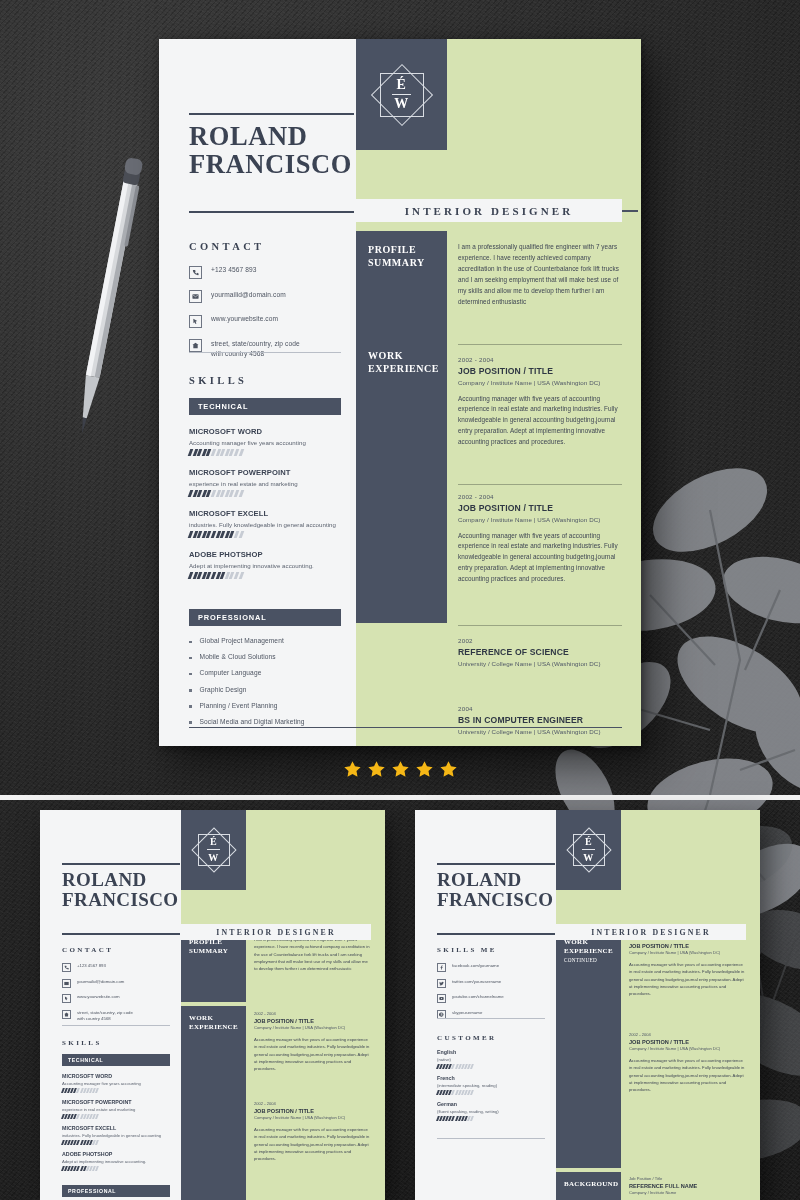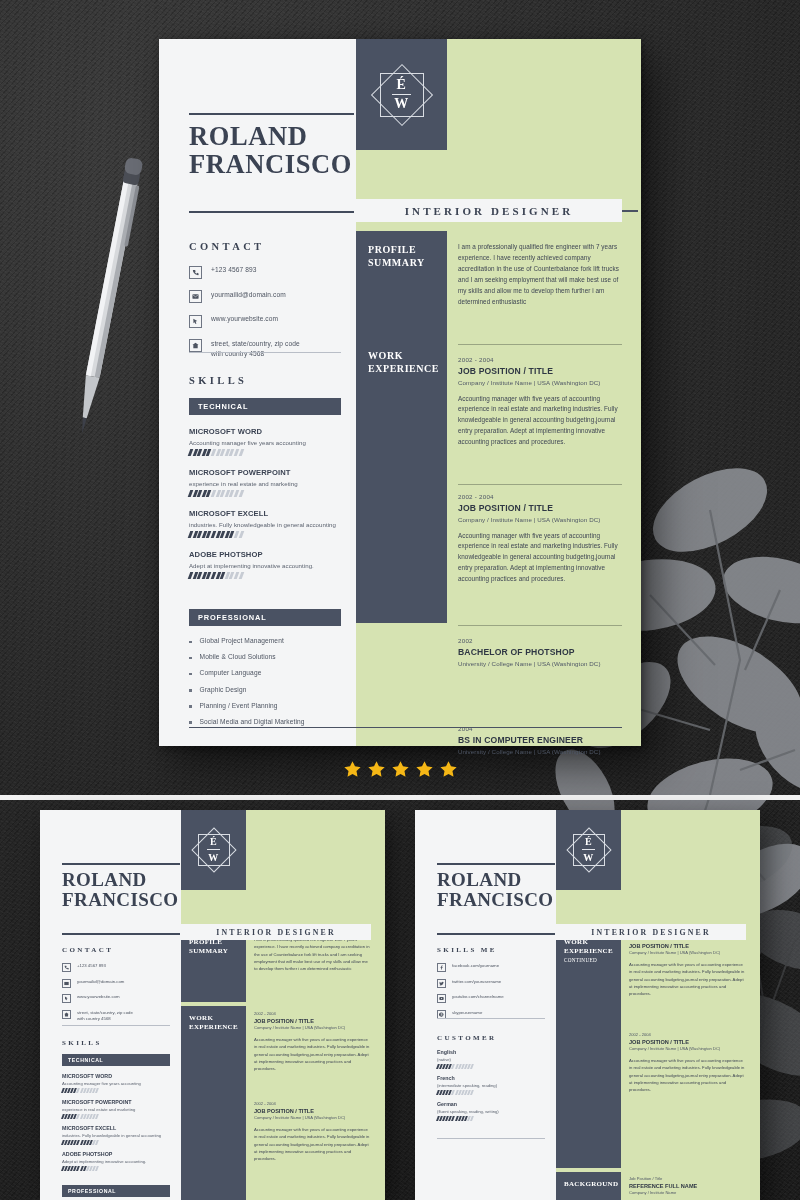--- a/index.html
+++ b/index.html
@@ -531,25 +531,25 @@
     <div class="job-date">2002 - 2004</div>
     <div class="job-title">JOB POSITION / TITLE</div>
     <div class="job-meta">Company / Institute Name   |   USA (Washington DC)</div>
     <div class="body-p job-body">Accounting manager with five years of accounting experience in real estate and marketing industries. Fully knowledgeable in general accounting budgeting,journal entry preparation. Adept at implementing innovative accounting practices and procedures.</div>
   </div>
   <div class="rsep" style="top:586px"></div>
 
 
   <div class="rpanel" style="top:598px">
     <div class="job-date">2002</div>
-    <div class="job-title">BACHELOR OF PHOTSHOP</div>
+    <div class="job-title">REFERENCE OF SCIENCE</div>
     <div class="job-meta">University / College Name   |   USA (Washington DC)</div>
   </div>
 
-  <div class="rpanel" style="top:686px">
+  <div class="rpanel" style="top:666px">
     <div class="job-date">2004</div>
     <div class="job-title">BS IN COMPUTER ENGINEER</div>
     <div class="job-meta">University / College Name   |   USA (Washington DC)</div>
   </div>
 
   <div class="foot-rule"></div>
 </div>
 
 <div class="stars" id="stars">
     <svg width="19" height="19" viewBox="0 0 20 20">

